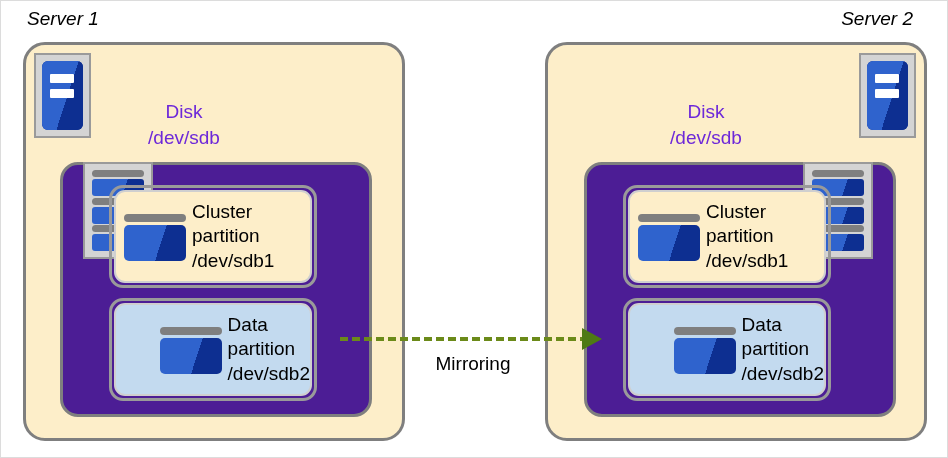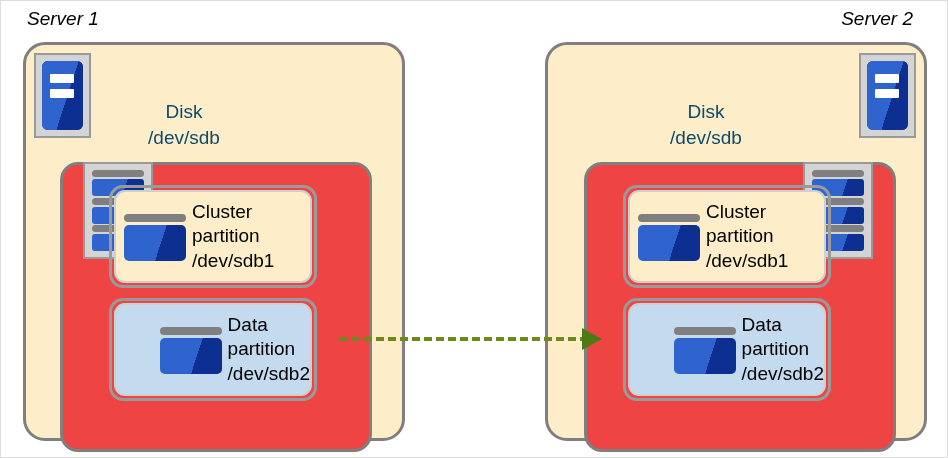--- a/index.html
+++ b/index.html
@@ -70,34 +70,34 @@
     border-radius:1px;
   }
   .server-icon .bar.b1{top:19%;}
   .server-icon .bar.b2{top:40%;}
 
   
   .disk-caption{
     position:absolute;
     top:98px;
     font-size:19px;
-    color:#0c4a6e;
+    color:#6d28d9;
     text-align:center;
     line-height:1.35;
     white-space:nowrap;
   }
   #server1-caption{left:68px;width:230px;}
   #server2-caption{left:590px;width:230px;}
 
   
   .disk-box{
     position:absolute;
     top:117px;
-    width:312px;height:290px;
-    background:#ef4444;
+    width:312px;height:255px;
+    background:#4c1d95;
     border:3px solid #7f7f7f;
     border-radius:18px;
     box-sizing:border-box;
   }
   #server1-diskbox{left:34px;}
   #server2-diskbox{left:36px;}
 
   
   .disk-stack{
     position:absolute;
@@ -331,14 +331,15 @@
 
   <div class="disk-caption" id="server2-caption">
     <div>Disk</div>
     <div>/dev/sdb</div>
   </div>
 
   <div id="mirror-arrow">
     <div id="mirror-line"></div>
     <div id="mirror-head"></div>
   </div>
+  <div id="mirror-label">Mirroring</div>
 
 </div>
 
 </body></html>

